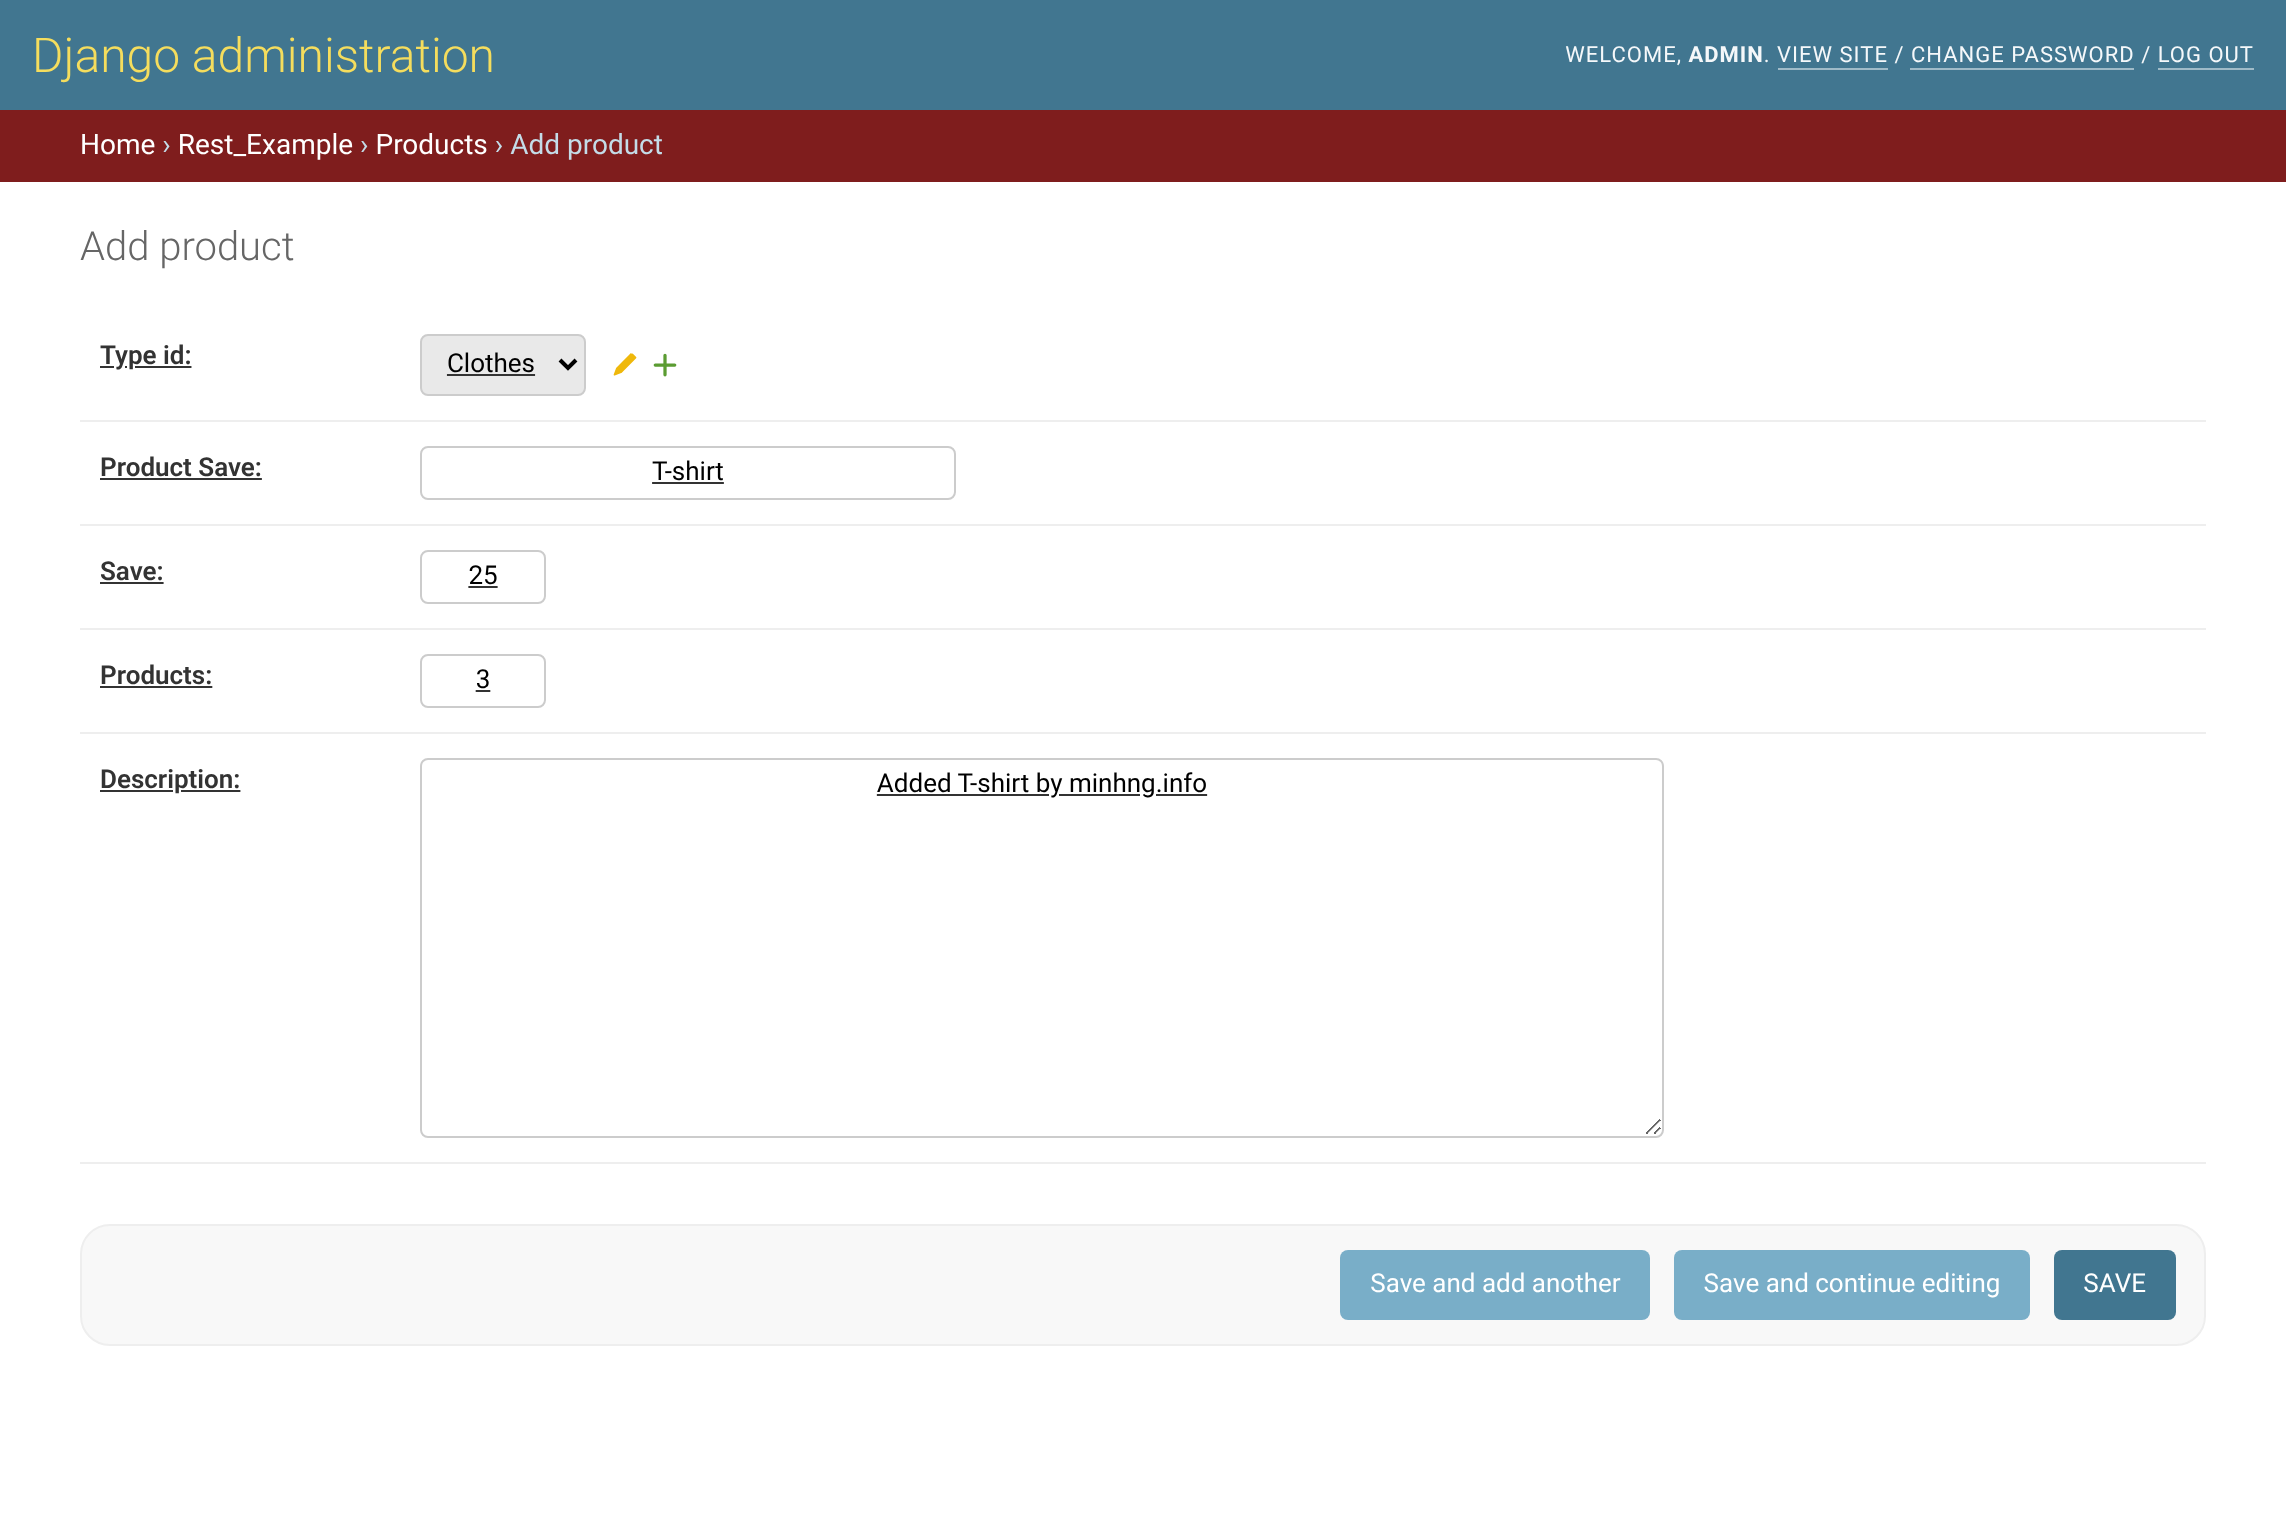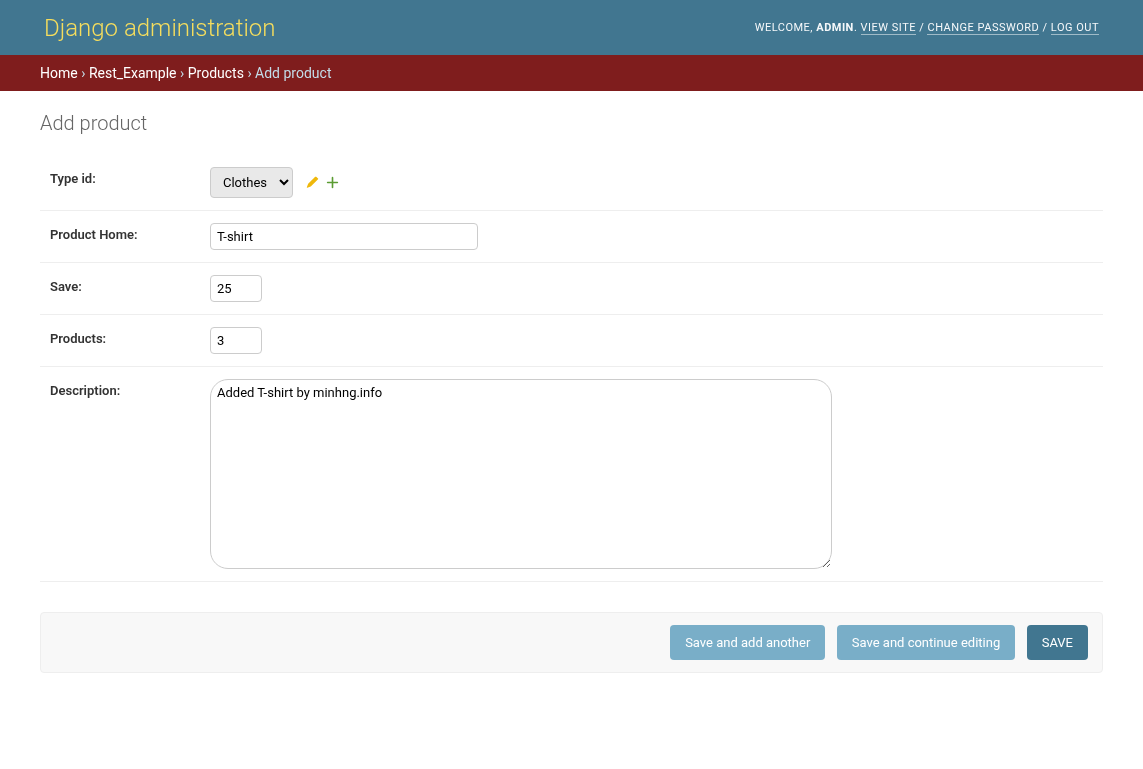--- a/index.html
+++ b/index.html
@@ -5,21 +5,21 @@
 * { box-sizing: border-box; margin: 0; padding: 0; }
 body {
   font-family: "Roboto", "Lucida Grande", "DejaVu Sans", "Bitstream Vera Sans", Verdana, Arial, sans-serif;
   font-size: 14px;
   color: #333;
   background: #fff;
 }
 #header {
   background: #417690;
   color: #ffc;
-  padding: 15px 44px;
+  padding: 15px 16px;
   display: flex;
   justify-content: space-between;
   align-items: center;
   height: 55px;
 }
 #branding h1 {
   font-size: 24px;
   font-weight: 300;
   color: #f5dd5d;
   margin: 0;
@@ -57,69 +57,70 @@
 }
 .module {
   border: 0;
 }
 .form-row {
   border-bottom: 1px solid #eee;
   padding: 12px 10px;
   overflow: hidden;
   display: flex;
   align-items: flex-start;
+  text-decoration: underline;
 }
 .form-row label {
   width: 160px;
   font-size: 13px;
   font-weight: 600;
   color: #333;
   padding-top: 4px;
   flex-shrink: 0;
 }
 .form-row .fieldwrap {
   display: flex;
   align-items: center;
   gap: 6px;
 }
 input[type=text], input[type=number], select, textarea {
   border: 1px solid #ccc;
   border-radius: 4px;
   padding: 5px 6px;
   font-size: 13px;
   font-family: inherit;
+  text-align: center;
 }
 select {
   background: #e9e9e9;
   padding: 6px 8px;
   border: 1px solid #ccc;
   border-radius: 4px;
   min-width: 80px;
 }
 .vTextField { width: 268px; }
-.vIntegerField { width: 52px; }
+.vIntegerField { width: 63px; }
 .vLargeTextField {
   width: 622px;
   height: 190px;
   resize: both;
-  border-radius: 18px;
 }
 .related-widget-tools { display: inline-flex; gap: 6px; margin-left: 6px; }
 .icon-pencil, .icon-plus {
   display: inline-flex;
   width: 14px;
   height: 14px;
   align-items: center;
   justify-content: center;
   cursor: pointer;
 }
 .submit-row {
   background: #f8f8f8;
   border: 1px solid #eee;
-  border-radius: 4px;
+  border-radius: 15px;
   padding: 12px 14px;
   margin-top: 30px;
   text-align: right;
 }
 .submit-row input, .submit-row button {
   border: none;
   border-radius: 4px;
   padding: 10px 15px;
   font-size: 13px;
   color: #fff;
@@ -178,21 +179,21 @@
           <span class="icon-plus">
             <svg width="13" height="13" viewBox="0 0 16 16">
                 <path fill="#5b9c32" d="M8 1a1 1 0 0 1 1 1v5h5a1 1 0 1 1 0 2H9v5a1 1 0 1 1-2 0V9H2a1 1 0 1 1 0-2h5V2a1 1 0 0 1 1-1z"></path>
               </svg>
           </span>
         </span>
       </div>
     </div>
 
     <div class="form-row">
-      <label>Product Home:</label>
+      <label>Product Save:</label>
       <div class="fieldwrap">
         <input type="text" class="vTextField" value="T-shirt" style="">
       </div>
     </div>
 
     <div class="form-row">
       <label>Save:</label>
       <div class="fieldwrap">
         <input type="text" class="vIntegerField" value="25" style="">
       </div>

